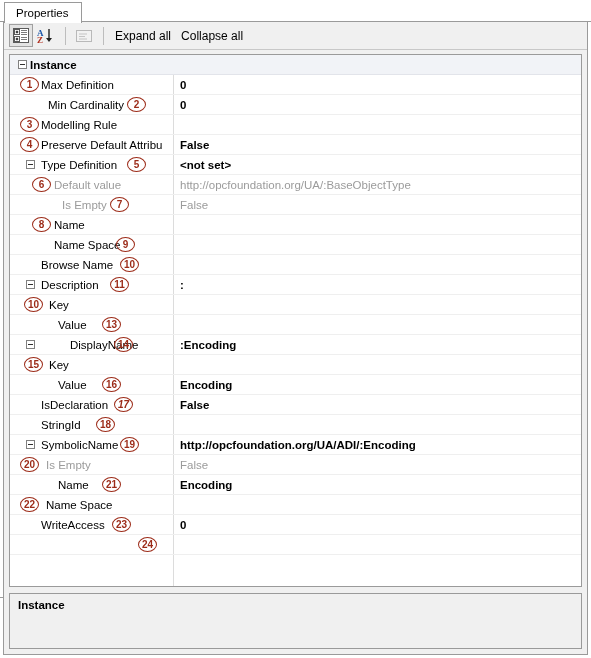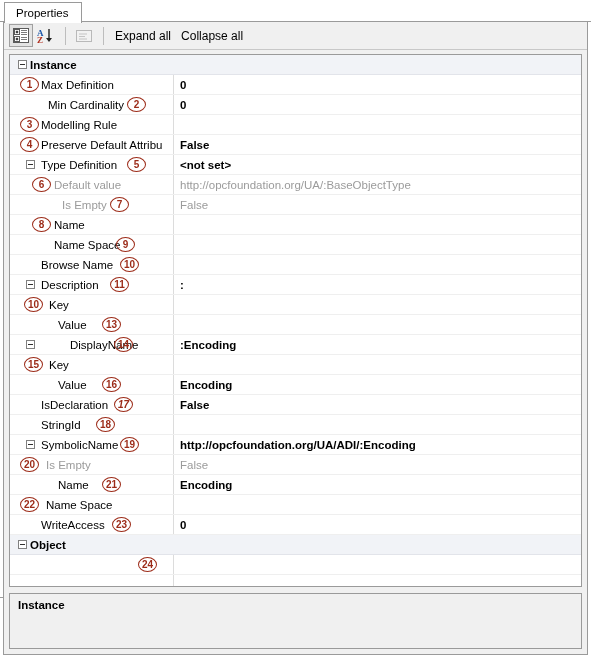--- a/index.html
+++ b/index.html
@@ -392,25 +392,20 @@
         </div>
         <div class="row">
           <div class="label" style="left: 36px;">Name Space</div>
           <div class="anno" style="left: 10px;">22</div>
         </div>
         <div class="row">
           <div class="label" style="left: 31px;">WriteAccess</div>
           <div class="value">0</div>
           <div class="anno" style="left: 102px;">23</div>
         </div>
-        <div class="row cat">
-          <div class="expander" style="left: 8px;"></div>
-          <div class="label" style="left: 20px;">Object</div>
-          <div class="value"></div>
-        </div>
         <div class="row">
           <div class="value"></div>
           <div class="anno" style="left: 128px;">24</div>
         </div>
       </div>
   </div>
 
   <div class="descpane">
     <div class="desc-title">Instance</div>
   </div>

